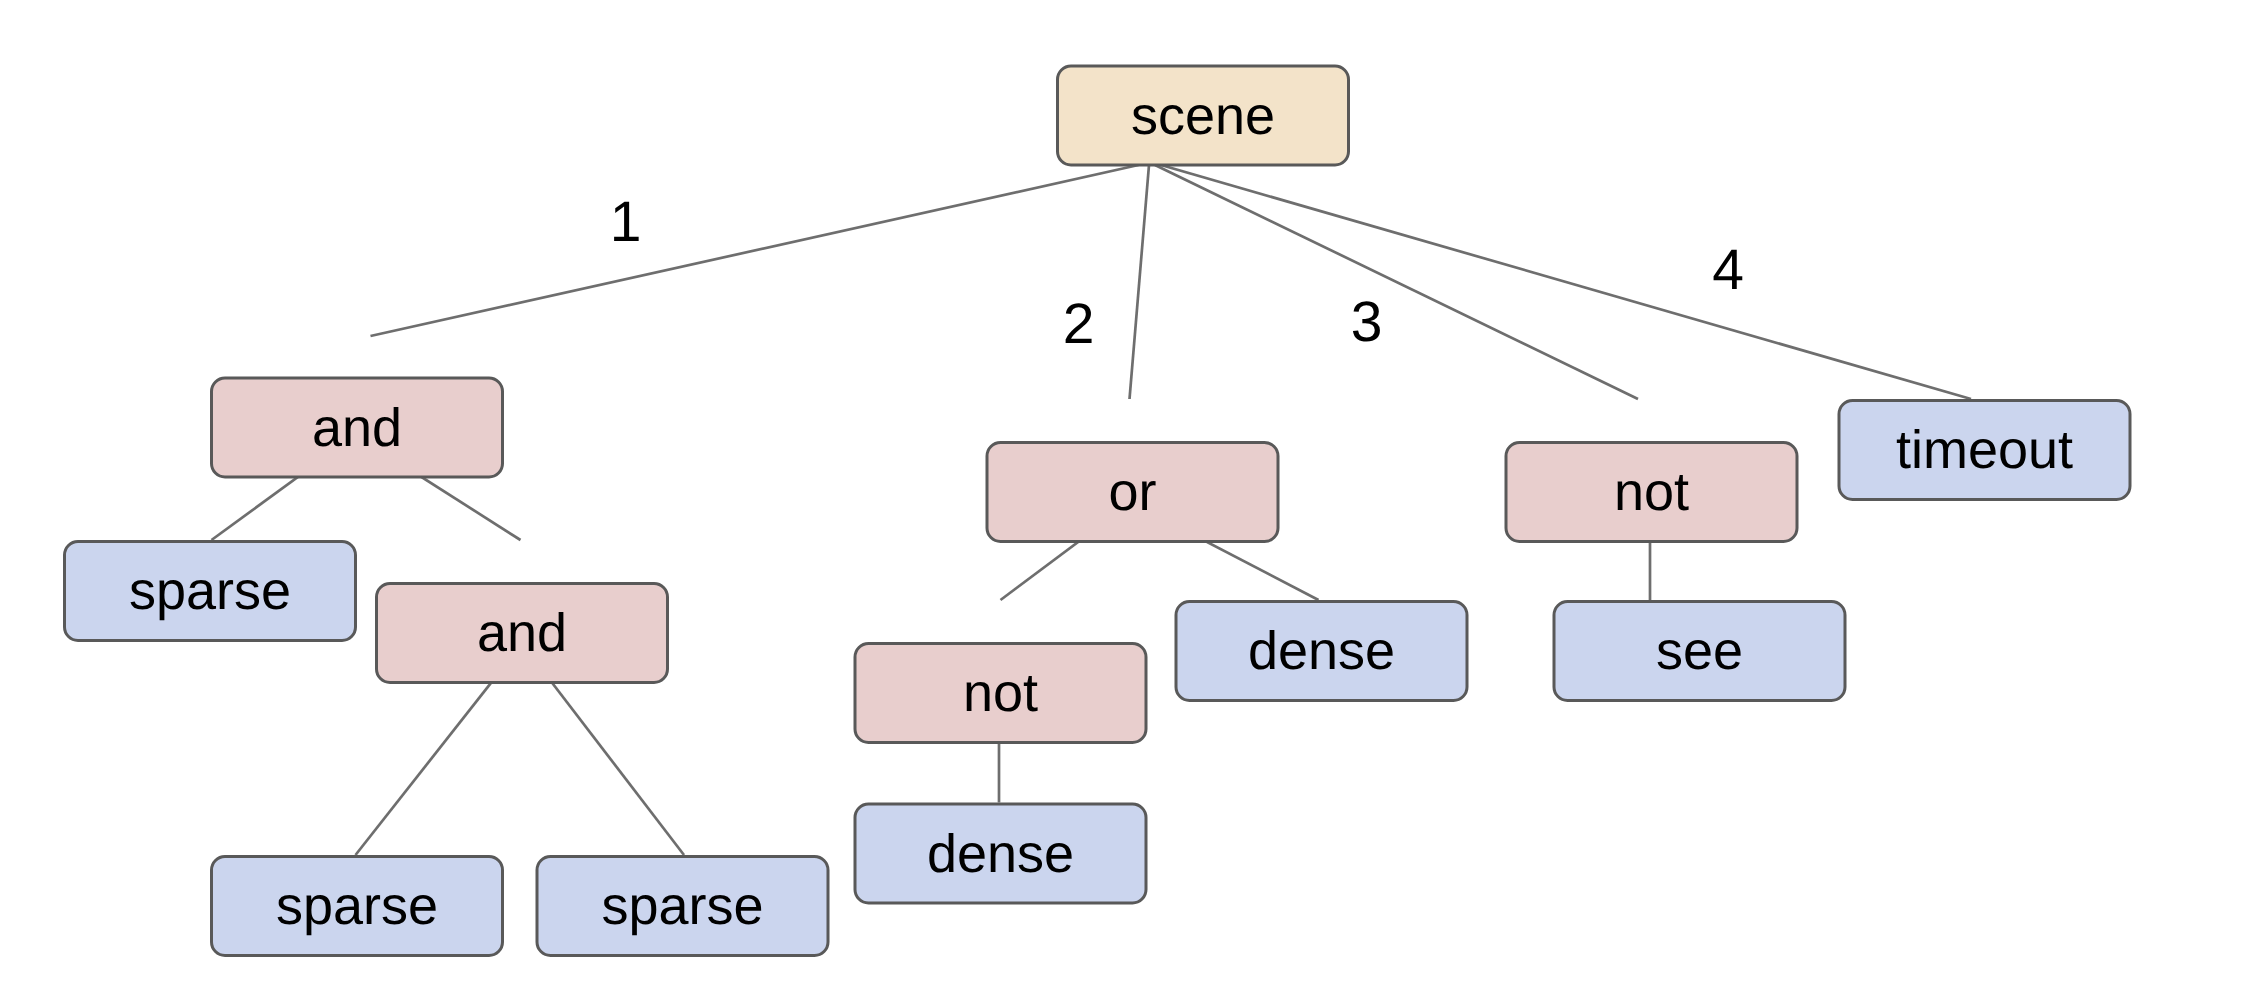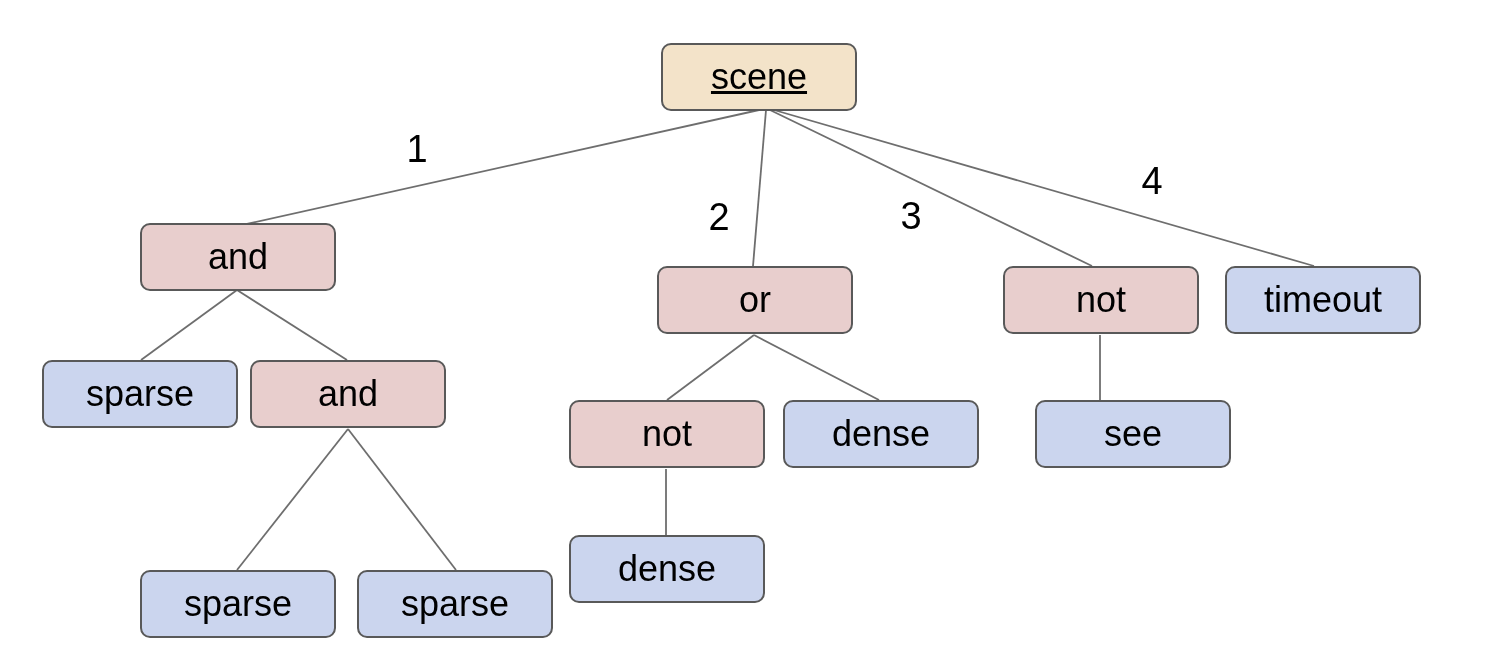--- a/index.html
+++ b/index.html
@@ -34,21 +34,21 @@
     border: 2px solid var(--stroke, #595959);
     border-radius: 10px;
     display: flex;
     align-items: center;
     justify-content: center;
     font-size: 36px;
     color: #000000;
     white-space: nowrap;
   }
   .node.root { background: var(--root-fill, #f3e3c9); }
-  .node.op   { background: var(--operator-fill, #e8cecd); }
+  .node.op   { background: var(--operator-fill, #e8cecd); margin-top: 28px; }
   .node.leaf { background: var(--leaf-fill, #cbd5ee); }
   .branch-label {
     position: absolute;
     transform: translate(-50%, -50%);
     font-size: 38px;
     color: #000000;
   }
 </style>
 </head>
 <body>
@@ -68,21 +68,21 @@
     <line x1="754" y1="335" x2="879" y2="400"></line>
     <line x1="666" y1="469" x2="666" y2="535"></line>
     <line x1="1100" y1="335" x2="1100" y2="400"></line>
   </svg>
 
   <div class="branch-label" style="left:417px; top:149px;">1</div>
   <div class="branch-label" style="left:719px; top:217px;">2</div>
   <div class="branch-label" style="left:911px; top:216px;">3</div>
   <div class="branch-label" style="left:1152px; top:181px;">4</div>
 
-  <div class="node root" style="left:661px; top:43px;text-decoration:underline;">scene</div>
+  <div class="node root" style="left:704px; top:43px;">scene</div>
 
   <div class="node op" style="left:140px; top:223px;">and</div>
   <div class="node leaf" style="left:42px; top:360px;">sparse</div>
   <div class="node op" style="left:250px; top:360px;">and</div>
   <div class="node leaf" style="left:140px; top:570px;">sparse</div>
   <div class="node leaf" style="left:357px; top:570px;">sparse</div>
 
   <div class="node op" style="left:657px; top:266px;">or</div>
   <div class="node op" style="left:569px; top:400px;">not</div>
   <div class="node leaf" style="left:569px; top:535px;">dense</div>

